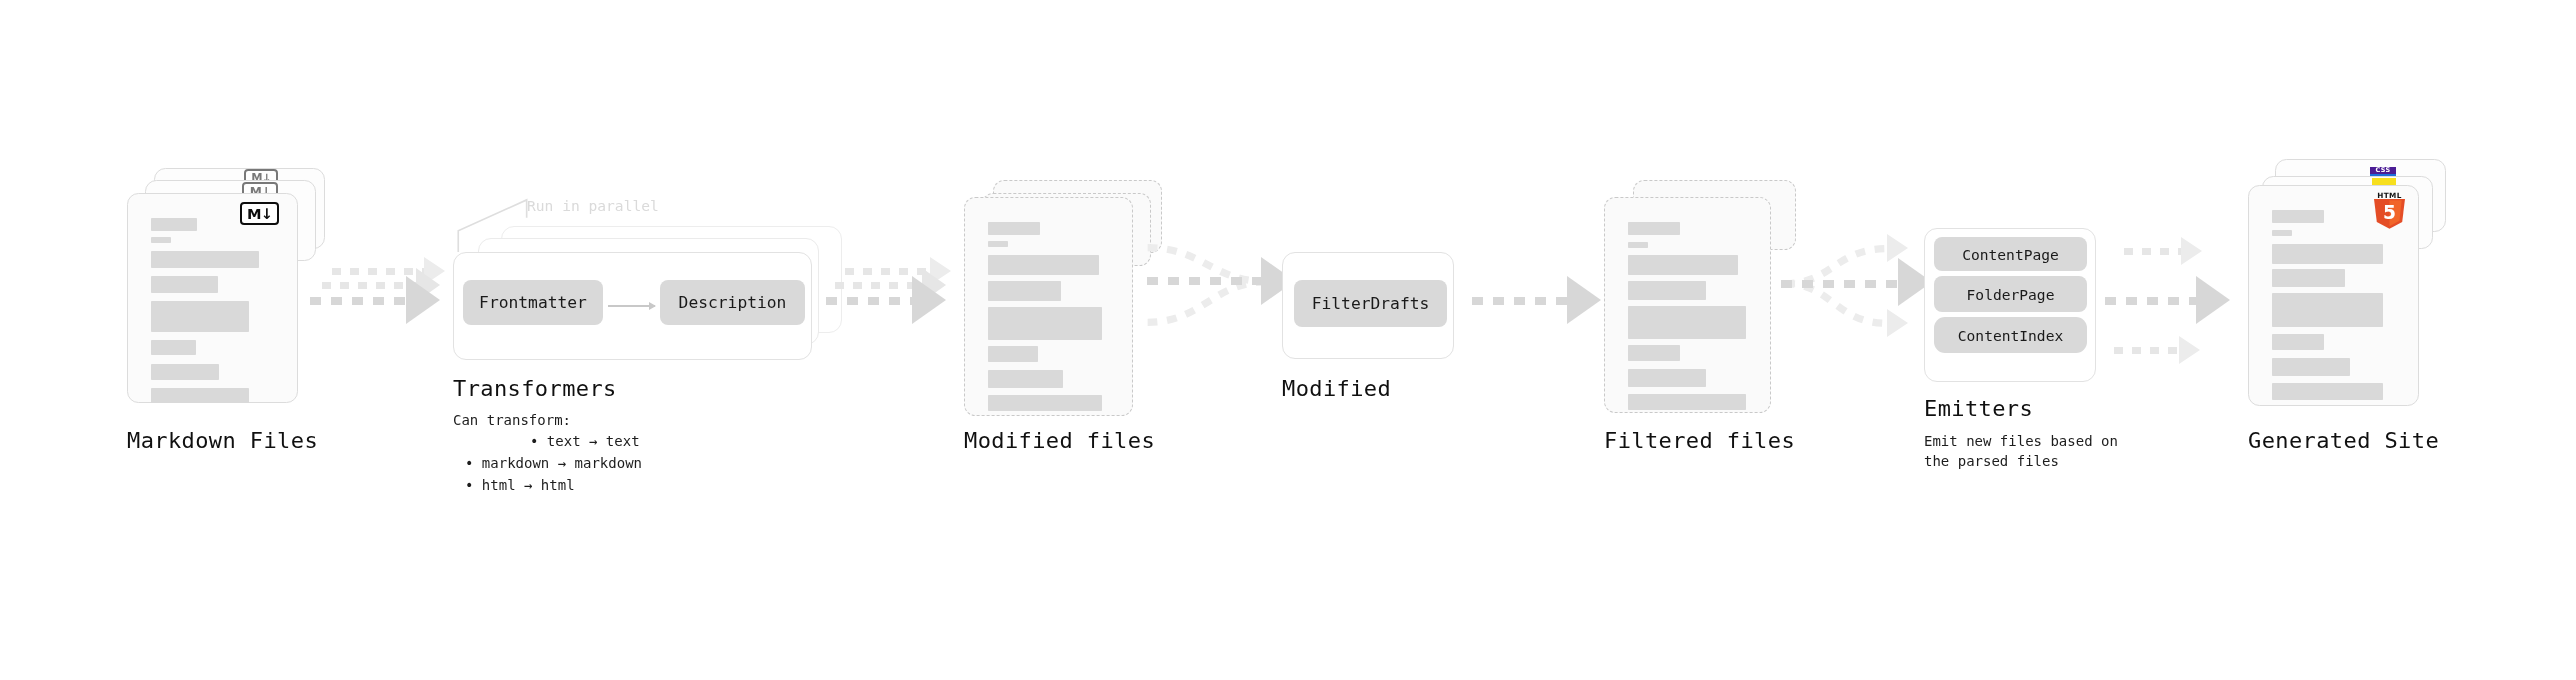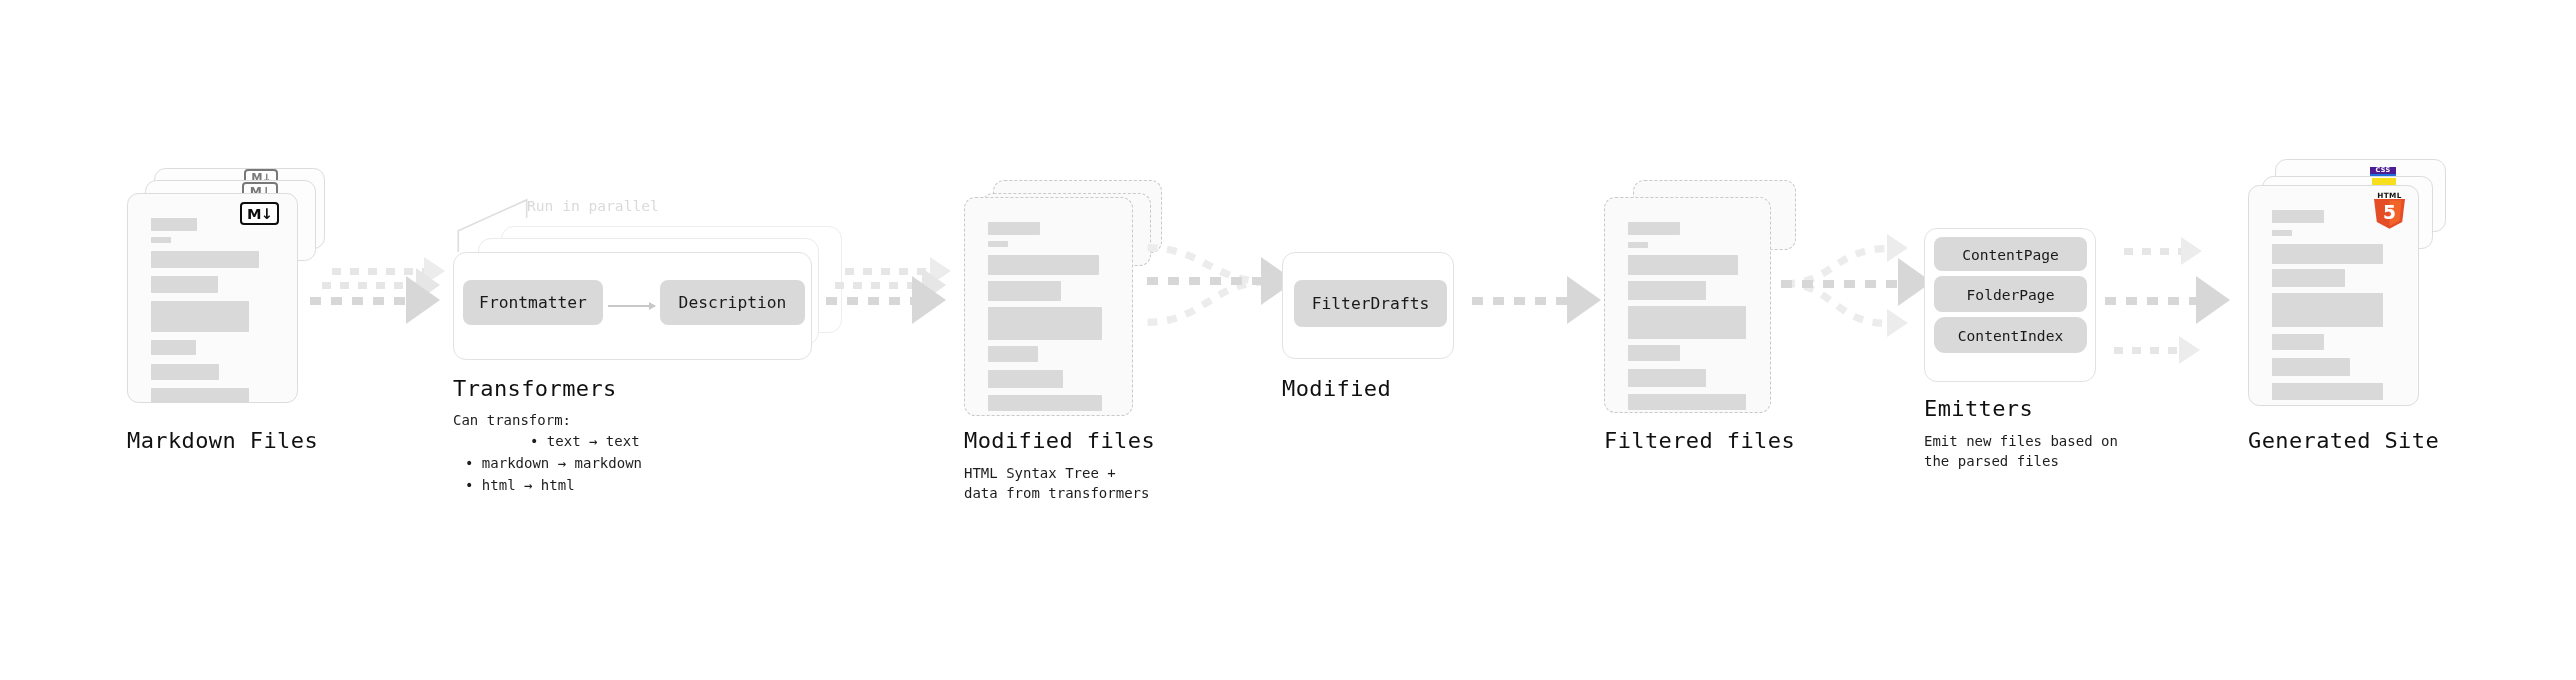--- a/index.html
+++ b/index.html
@@ -212,22 +212,20 @@
       <div class="line" style="left:23px;top:57px;width:111px;height:19.5px;"></div>
       <div class="line" style="left:23px;top:83px;width:73px;height:19.5px;"></div>
       <div class="line" style="left:23px;top:109px;width:114px;height:32.5px;"></div>
       <div class="line" style="left:23px;top:148px;width:50px;height:16.3px;"></div>
       <div class="line" style="left:23px;top:172px;width:75px;height:18px;"></div>
       <div class="line" style="left:23px;top:197px;width:114px;height:16.3px;"></div>
     </div>
   </div>
 
   <div class="title" style="left:964px;top:428px;">Modified files</div>
-  <div class="sub" style="left:964px;top:463px;">HTML Syntax Tree +
-data from transformers</div>
 
   <div>
     <svg class="fansvg" style="left:1146px;top:236px;width:146px;height:98px;" viewBox="0 0 180 120">
       <path d="M2 14 C 70 14, 82 56, 150 56" fill="none" stroke="#ececec" stroke-width="9" stroke-dasharray="12 12" stroke-linecap="butt"></path>
       <path d="M2 106 C 70 106, 82 56, 150 56" fill="none" stroke="#ececec" stroke-width="9" stroke-dasharray="12 12" stroke-linecap="butt"></path>
     </svg>
     <div class="dashline" style="left:1147px;top:277px;width:114px;">
         <i></i>
       </div>
     <div class="ahead" style="left:1261px;top:257px;"></div>

